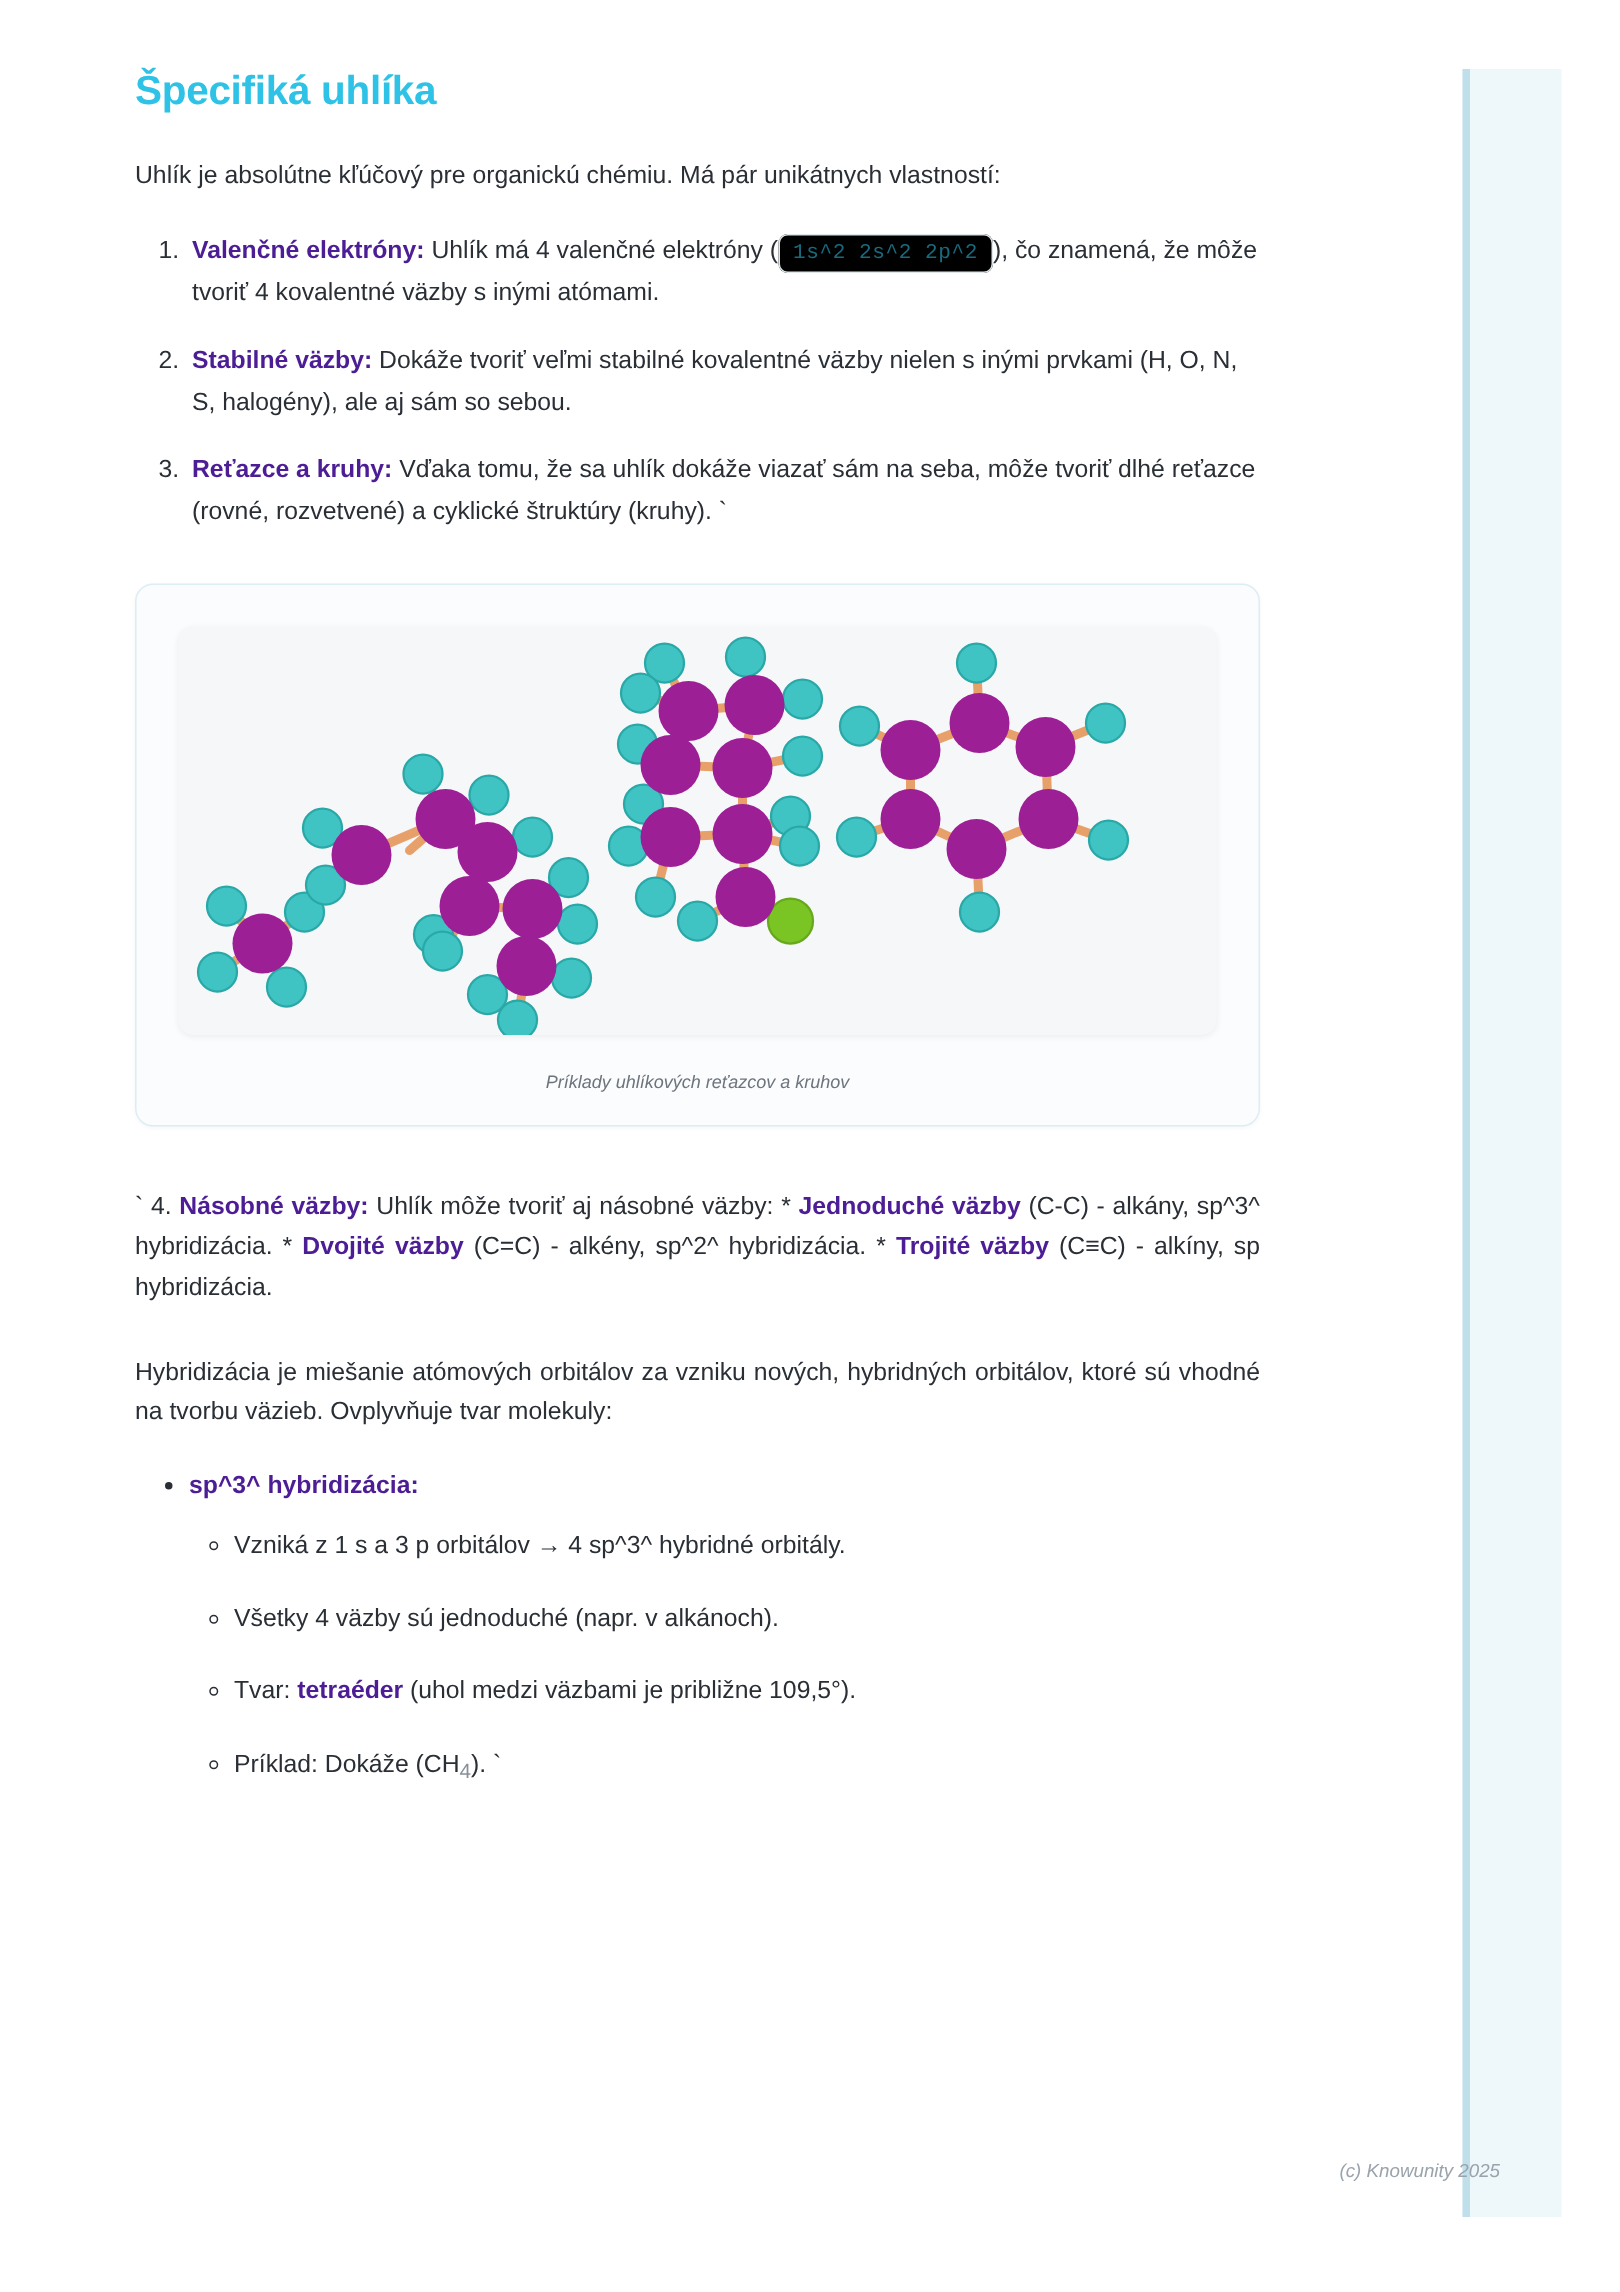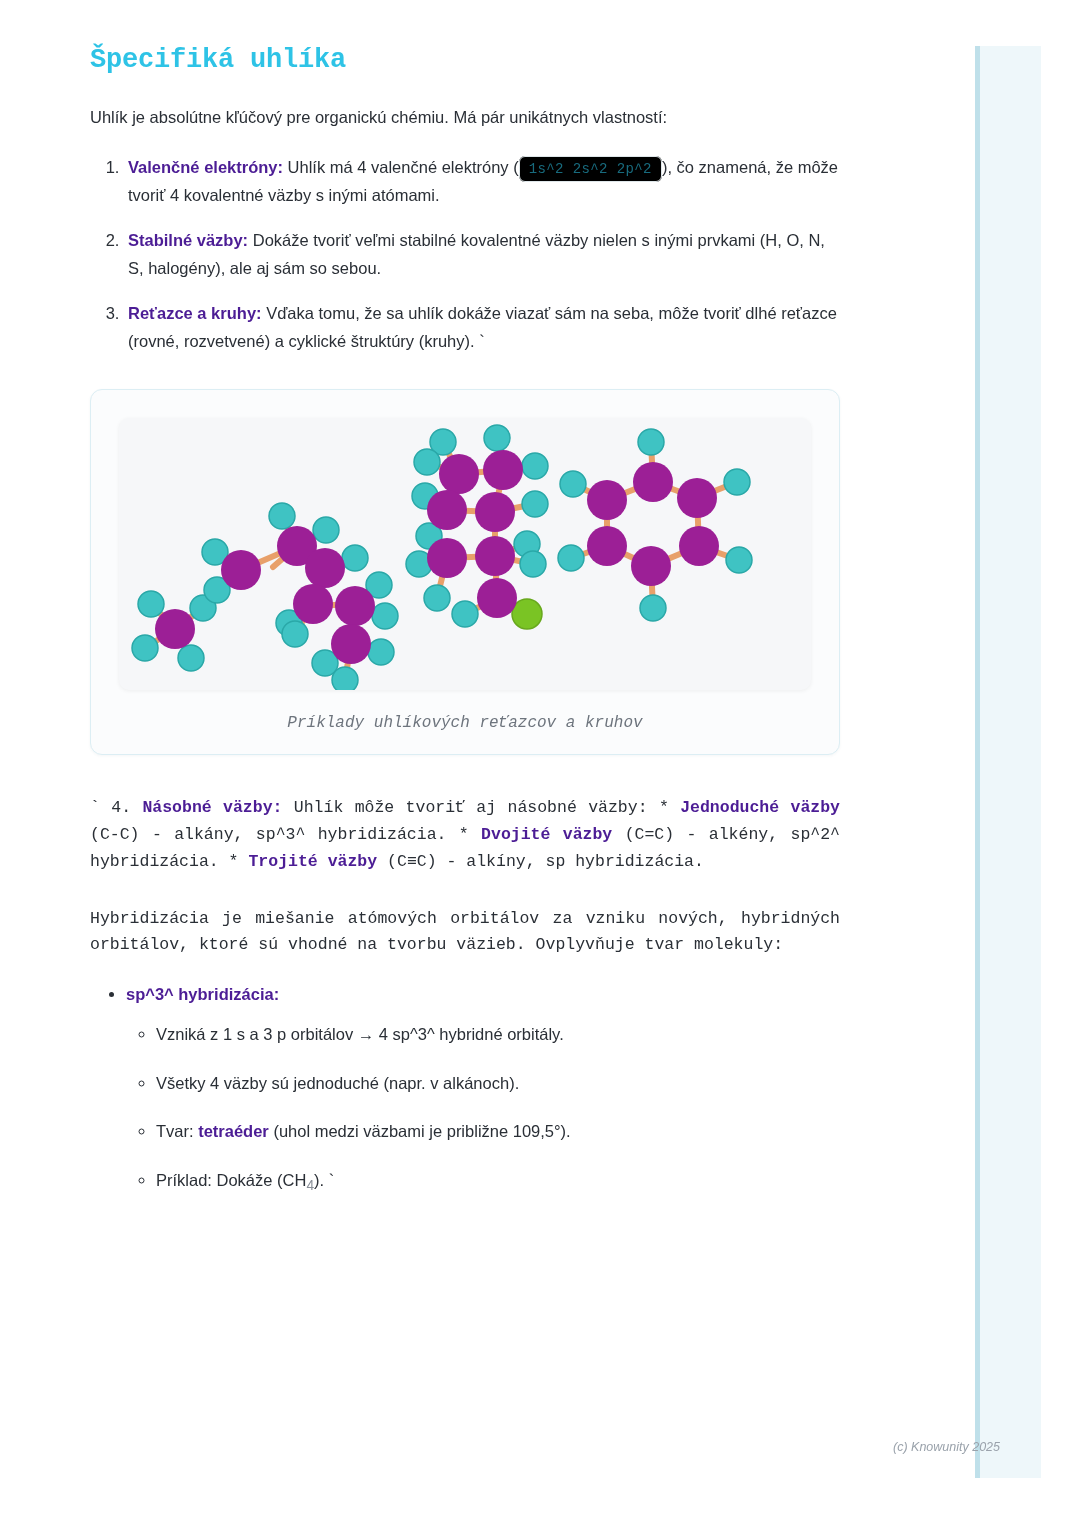--- a/index.html
+++ b/index.html
@@ -39,40 +39,38 @@
     box-sizing: border-box;
   }
 
   h1.section-title {
     font-size: 27px;
     font-weight: bold;
     color: #2ec3e6;
     margin: 0 0 28px 0;
     letter-spacing: -0.2px;
     line-height: 1.2;
-    font-family: Liberation Mono, monospace;
   }
   h2.section-title {
     font-size: 25px;
     font-weight: bold;
     color: #2ec3e6;
     margin: 38px 0 26px 0;
     letter-spacing: -0.2px;
     line-height: 1.2;
   }
 
   p.body-text {
     font-size: 16.5px;
     line-height: 1.62;
     margin: 0 0 22px 0;
     color: #2a2f36;
   }
   p.justified {
     text-align: justify;
-    font-family: Liberation Mono, monospace;
   }
 
   ol.main-list {
     margin: 0 0 26px 0;
     padding-left: 34px;
   }
   ol.main-list > li {
     font-size: 16.5px;
     line-height: 1.72;
     margin-bottom: 16px;
@@ -111,24 +109,23 @@
     border-radius: 10px;
     box-shadow: 0 1px 4px rgba(0,0,0,0.06);
     overflow: hidden;
     height: 272px;
     position: relative;
   }
   .figure-inner svg { display: block; width: 100%; height: 100%; }
   .figure-caption {
     text-align: center;
     font-style: italic;
-    font-size: 16px;
+    font-size: 12px;
     color: #6d747d;
     margin-top: 24px;
-    font-family: Liberation Mono, monospace;
   }
 
   
   ul.hyb-list {
     margin: 8px 0 0 0;
     padding-left: 36px;
     list-style-type: disc;
   }
   ul.hyb-list > li {
     font-size: 16.5px;

